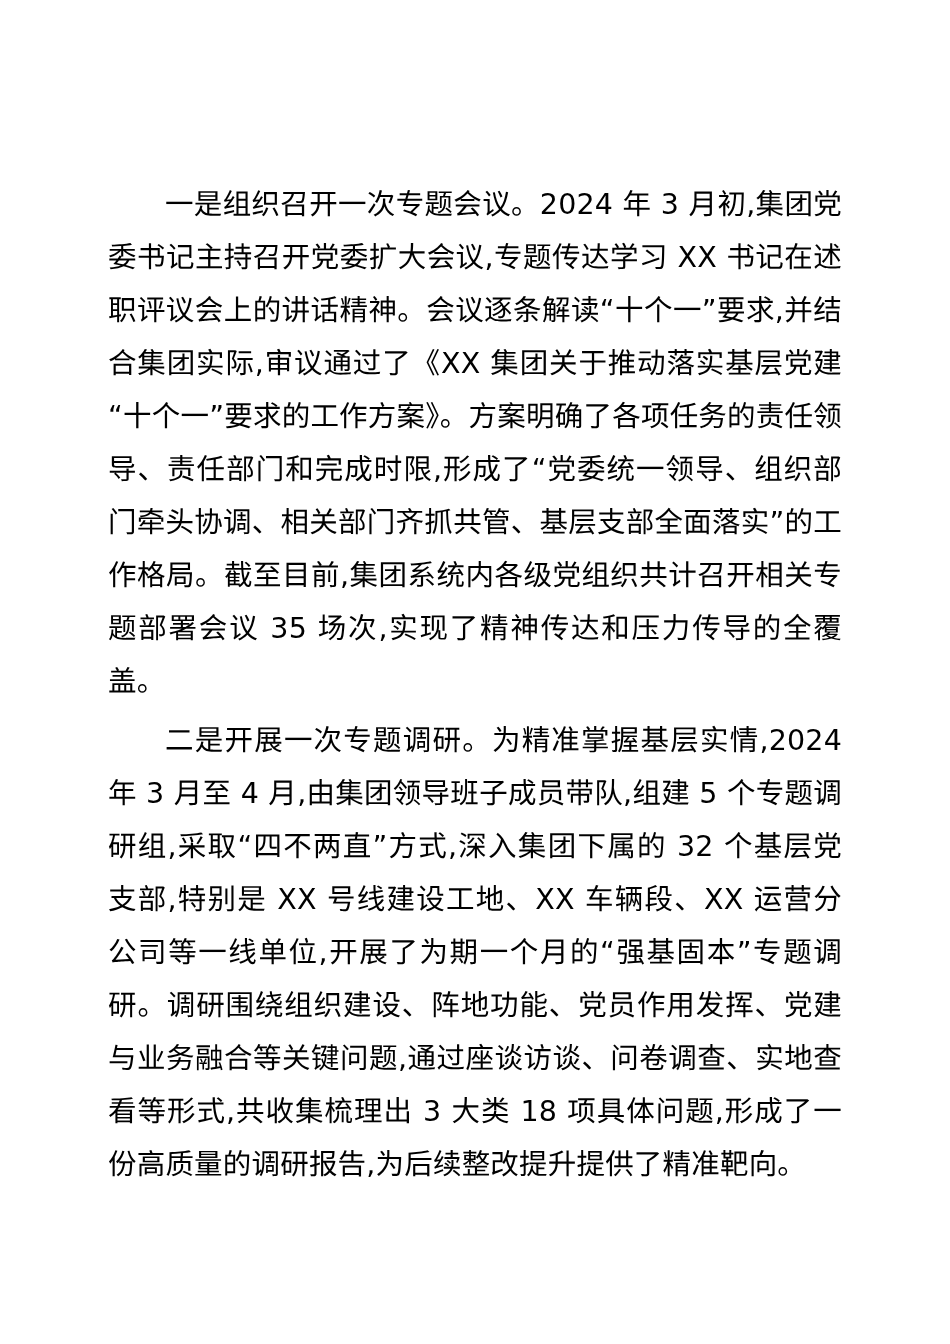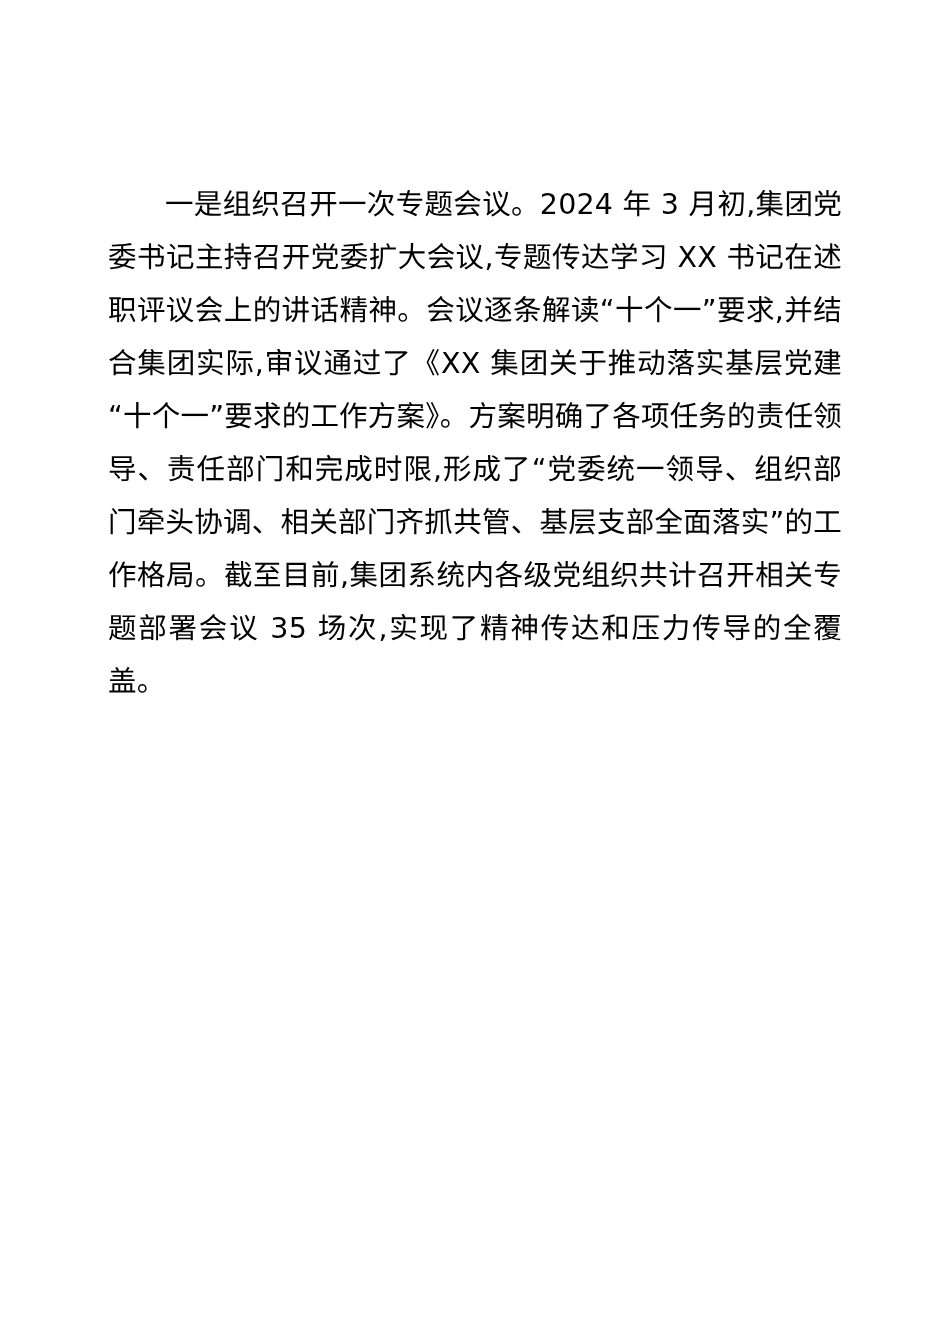--- a/index.html
+++ b/index.html
@@ -41,14 +41,15 @@
   p.para.tight {
     margin-bottom: 0;
   }
 </style>
 </head>
 <body>
 
 <div class="page">
   <div class="doc-body">
     <p class="para">一是组织召开一次专题会议。2024 年 3 月初,集团党委书记主持召开党委扩大会议,专题传达学习 XX 书记在述职评议会上的讲话精神。会议逐条解读“十个一”要求,并结合集团实际,审议通过了《XX 集团关于推动落实基层党建“十个一”要求的工作方案》。方案明确了各项任务的责任领导、责任部门和完成时限,形成了“党委统一领导、组织部门牵头协调、相关部门齐抓共管、基层支部全面落实”的工作格局。截至目前,集团系统内各级党组织共计召开相关专题部署会议 35 场次,实现了精神传达和压力传导的全覆盖。</p>
+    <p class="para">二是开展一次专题调研。为精准掌握基层实情,2024 年 3 月至 4 月,由集团领导班子成员带队,组建 5 个专题调研组,采取“四不两直”方式,深入集团下属的 32 个基层党支部,特别是 XX 号线建设工地、XX 车辆段、XX 运营分公司等一线单位,开展了为期一个月的“强基固本”专题调研。调研围绕组织建设、阵地功能、党员作用发挥、党建与业务融合等关键问题,通过座谈访谈、问卷调查、实地查看等形式,共收集梳理出 3 大类 18 项具体问题,形成了一份高质量的调研报告,为后续整改提升提供了精准靶向。</p>
   </div>
 </div>
 
 </body></html>

